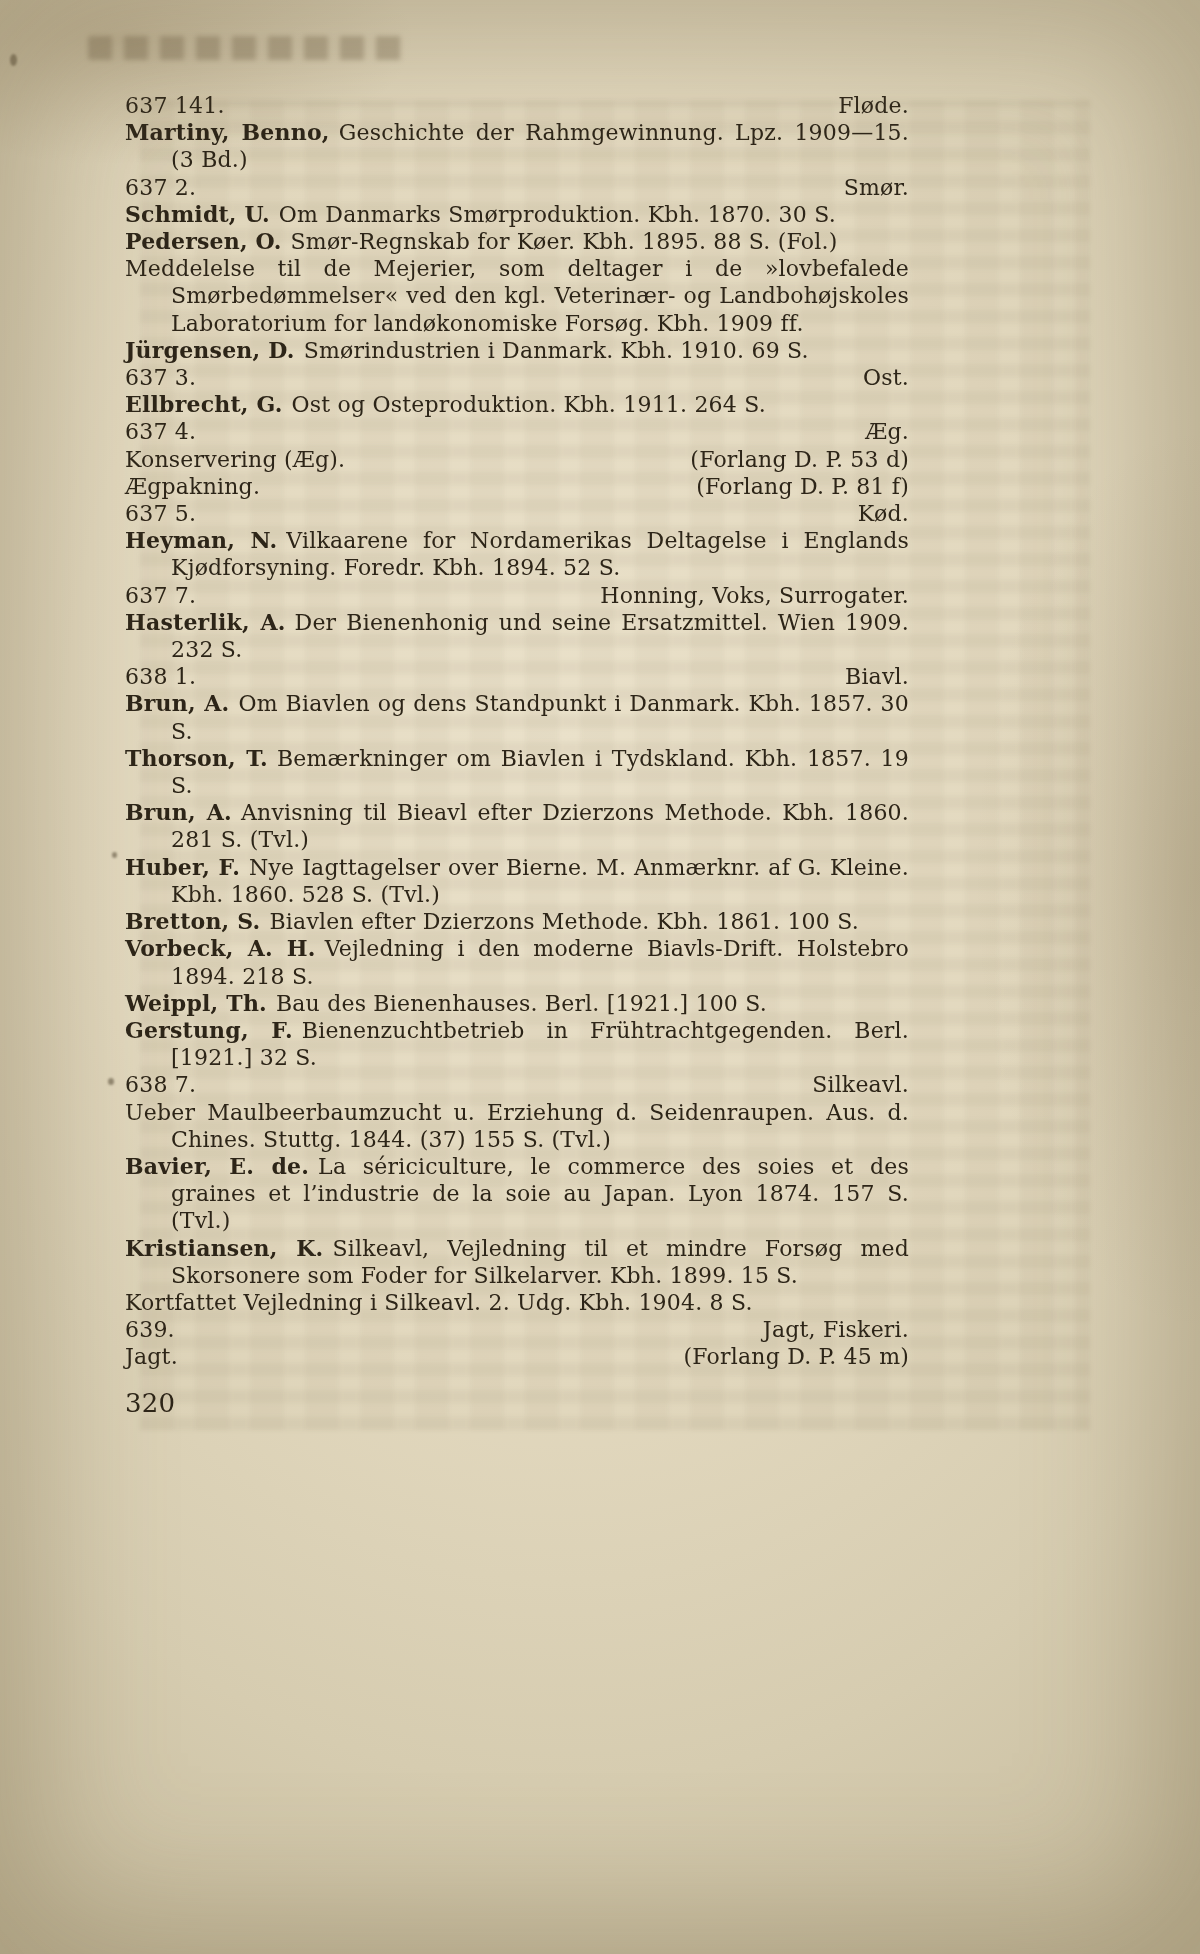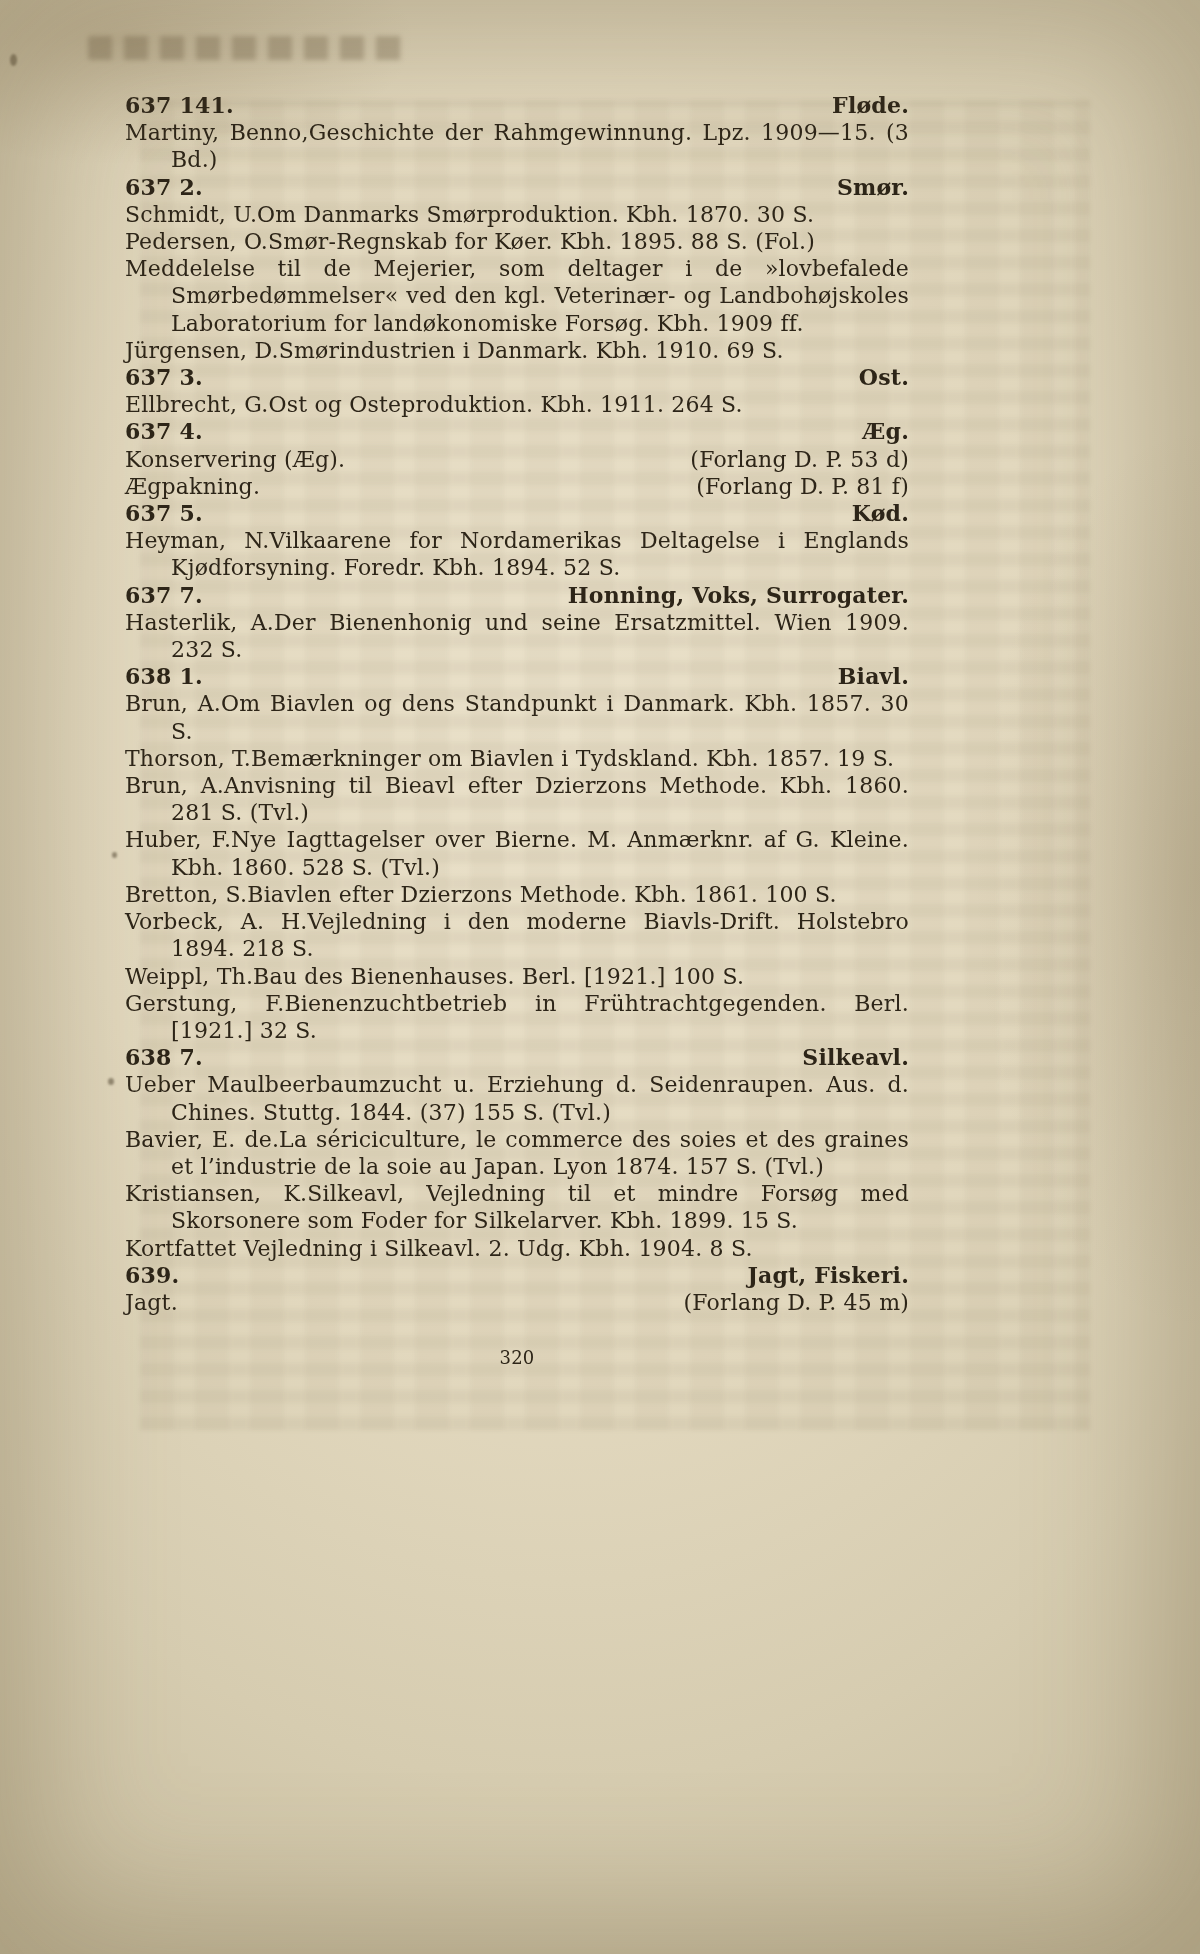--- a/index.html
+++ b/index.html
@@ -81,33 +81,34 @@
     margin: 0;
   }
   .entry {
     text-align: justify;
     padding-left: 46px;
     text-indent: -46px;
   }
   .heading {
     display: flex;
     justify-content: space-between;
-    font-weight: bold;
+    font-weight: normal;
   }
   .split {
     display: flex;
     justify-content: space-between;
   }
   .lead {
-    font-weight: normal;
+    font-weight: bold;
+    margin-right: 9px;
   }
   .page-number {
-    margin-top: 28px;
-    text-align: center;
-    font-size: 18px;
+    margin-top: 19px;
+    text-align: left;
+    font-size: 26px;
     line-height: 27px;
     color: #2d2518;
   }
 </style>
 </head>
 <body>
 
 <div class="paper"></div>
 <div class="ghost-header"></div>
 <div class="bleed-layer"></div>

